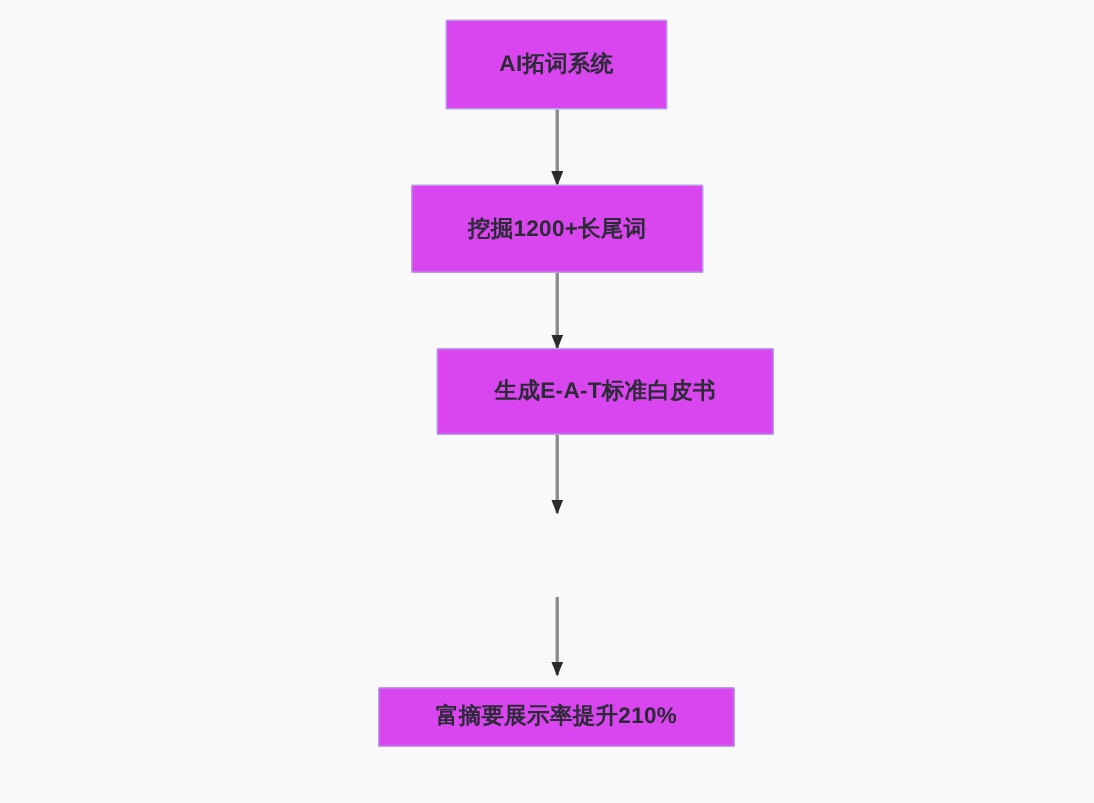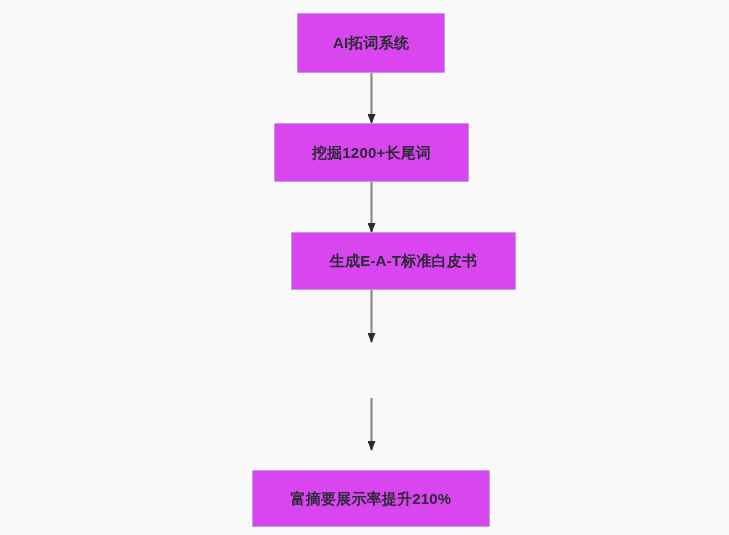--- a/index.html
+++ b/index.html
@@ -76,17 +76,17 @@
 
   <div class="node" id="node-n2" style="left:274px; top:123px; width:195px; height:59px;">
     <span class="node-label">挖掘1200+长尾词</span>
   </div>
 
   <div class="node" id="node-n3" style="left:259px; top:232px; width:225px; height:58px;margin-left:32px;">
     <span class="node-label">生成E-A-T标准白皮书</span>
   </div>
 
 
-  <div class="node" id="node-n5" style="left:252px; top:470px; width:238px; height:57px;">
+  <div class="node" id="node-n5" style="left:252px; top:458px; width:238px; height:40px;">
     <span class="node-label">富摘要展示率提升210%</span>
   </div>
 
 </div>
 
 </body></html>

